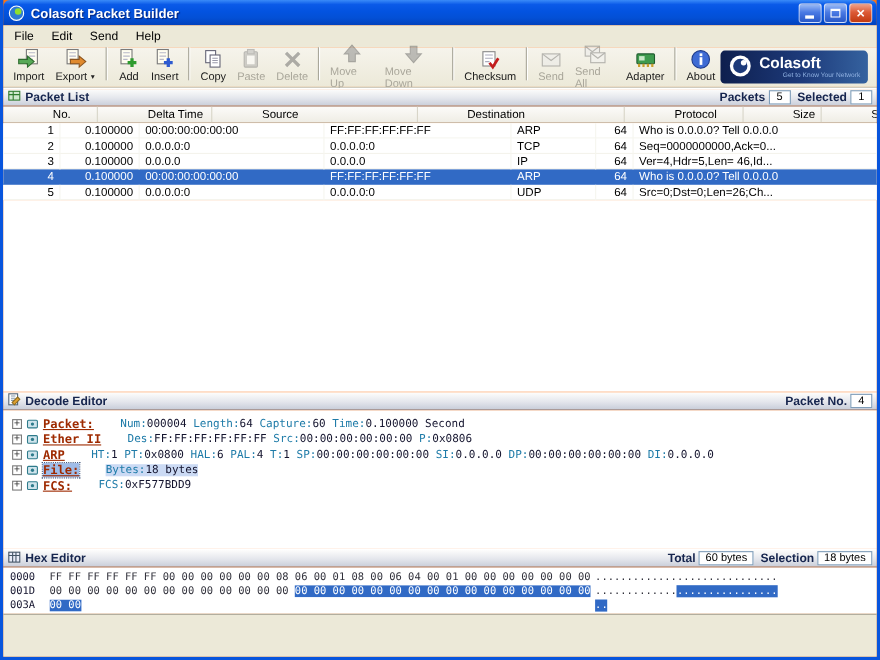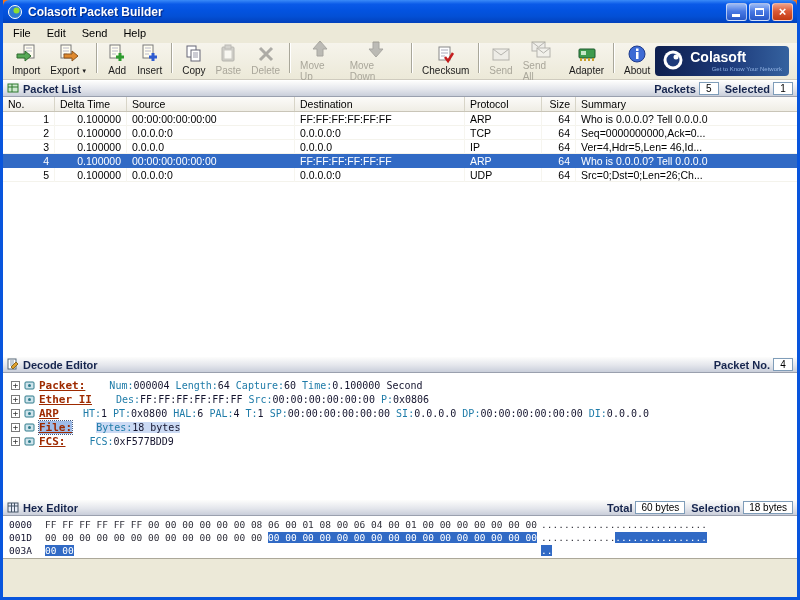--- a/index.html
+++ b/index.html
@@ -45,21 +45,21 @@
            border-top:1px solid #FFFFFF; border-bottom:1px solid #9AA0AE;
            display:flex; align-items:center; padding:0 4px; font-weight:bold; color:#16254E; }
   .ptitle { margin-left:4px; }
   .spacer { flex:1; }
   .plabel { margin-left:6px; }
   .pbox { background:#fff; border:1px solid #7F9DB9; font-weight:normal; font-size:10px; color:#000;
           padding:0 5px; margin-left:3px; min-width:20px; height:13px; line-height:12px; text-align:center; }
   
   .thead { flex:0 0 15px; display:flex; background:linear-gradient(180deg,#FCFBF9,#EFEDE5);
            border-bottom:1px solid #C9C5B8; color:#000; font-size:10.5px; }
-  .th { padding:0 5px; border-right:1px solid #D8D5C8; display:flex; align-items:center; overflow:hidden; }
+  .th { padding:0 5px; border-right:1px solid #D8D5C8; display:flex; align-items:center; overflow:hidden;margin-left:40px; }
   .tbody { flex:0 0 70px; background:#fff; }
   .trow { display:flex; height:14px; align-items:center; font-size:10.5px; color:#000;
           border-bottom:1px solid #F4F3EC; background:#fff; }
   .td { padding:0 5px; overflow:hidden; white-space:nowrap; border-right:1px solid #F6F5EF; height:14px; line-height:14px; }
   .c0 { width:52px; } .c1 { width:72px; } .c2 { width:168px; } .c3 { width:170px; }
   .c4 { width:77px; } .c5 { width:34px; } .c6 { flex:1; border-right:none; }
   .td.c0,.td.c1,.td.c5,.th.c5 { text-align:right; justify-content:flex-end; }
   .trow.selected { background:#316AC5; color:#fff; border-bottom-color:#316AC5; }
   .trow.selected .td { border-right-color:transparent; }
   .white-filler { flex:0 0 174px; background:#fff; }

